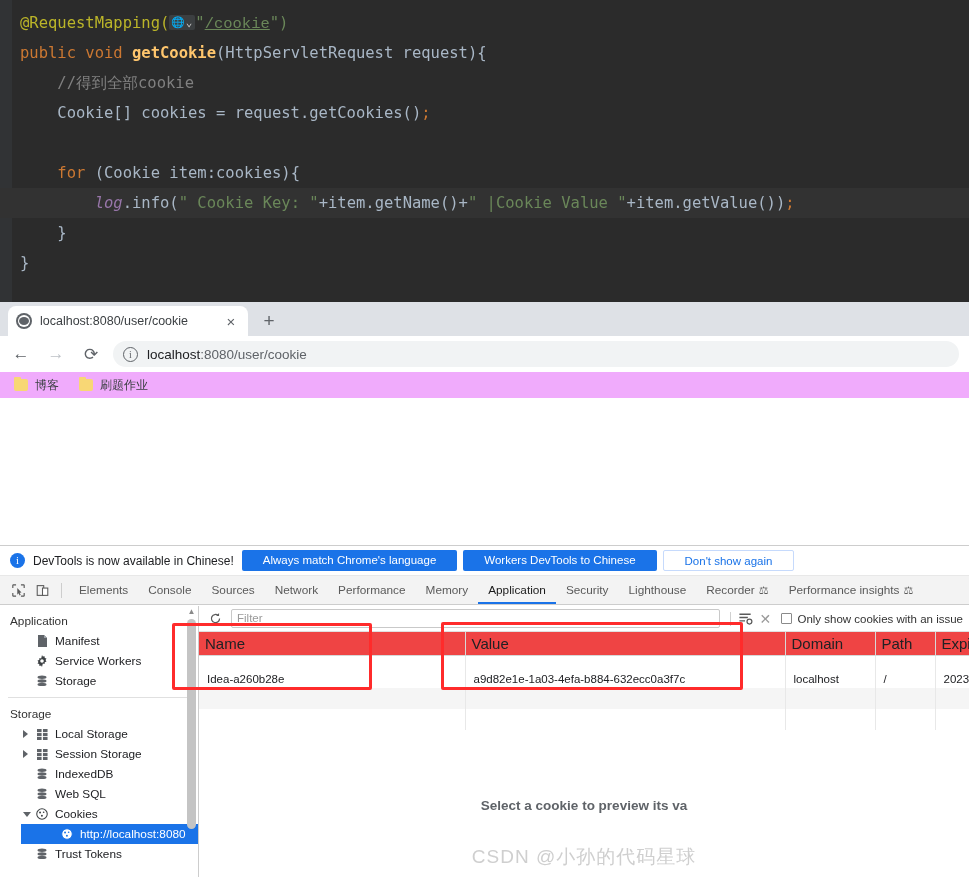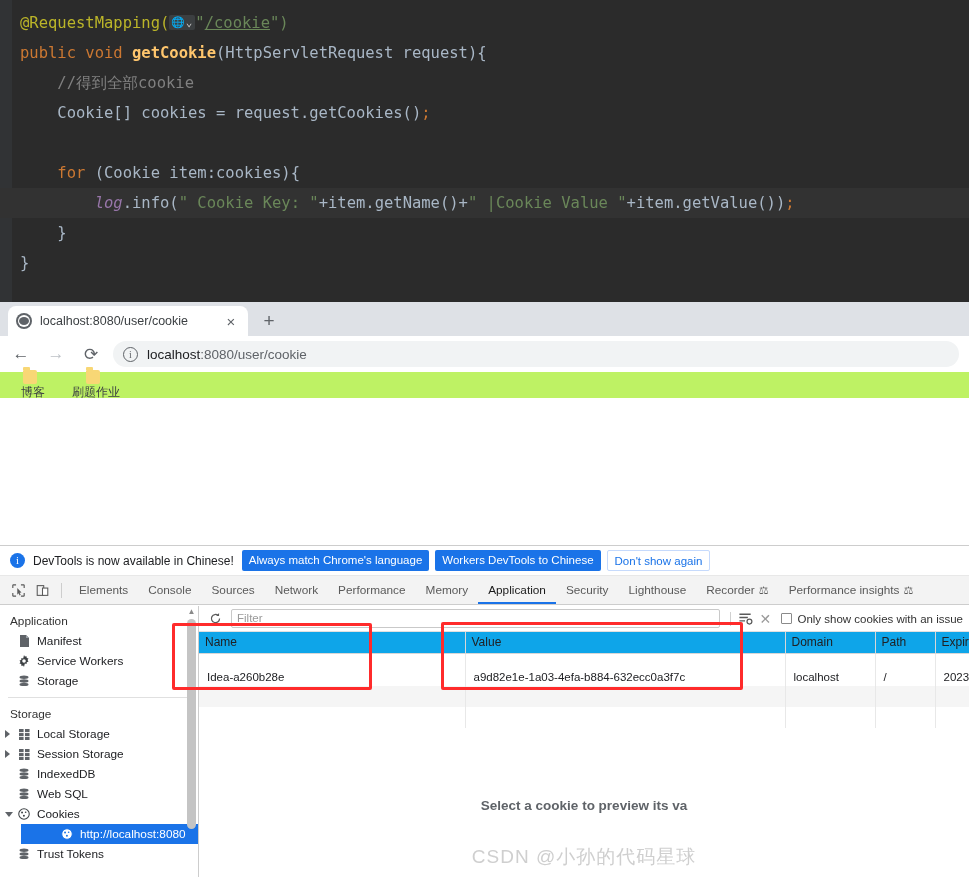--- a/index.html
+++ b/index.html
@@ -31,33 +31,33 @@
     margin-left: -20px; padding-left: 20px; width: 969px;
   }
   .k-ann   { color: #bbb529; }
   .k-kw    { color: #cc7832; }
   .k-fn    { color: #ffc66d; font-weight: bold; }
   .k-txt   { color: #a9b7c6; }
   .k-str   { color: #6a8759; }
   .k-cmt   { color: #808080; }
   .k-fld   { color: #9876aa; font-style: italic; }
   .k-semi  { color: #cc7832; }
-  .k-url   { color: #6a8759; text-decoration: underline; }
+  .k-url   { color: #6a8759; text-decoration: underline; font-family: Liberation Mono, monospace; }
   .globe {
     display: inline-block; width: 26px; height: 15px;
     background: #3c3f41; border-radius: 2px;
     vertical-align: middle; position: relative; top: -1px;
     font-size: 11px; color: #cfcfcf; text-align: center; line-height: 15px;
     letter-spacing: 1px;
   }
 
   
   #chrome {
     position: absolute; left: 0; top: 302px; width: 969px; height: 243px;
-    background: #bef264;
+    background: #f0abfc;
   }
   #tabstrip {
     position: absolute; left: 0; top: 0; width: 969px; height: 34px;
     background: #dee1e6;
   }
   #tab {
     position: absolute; left: 8px; top: 4px; height: 30px; width: 240px;
     background: #ffffff;
     border-radius: 8px 8px 0 0;
     display: flex; align-items: center; padding: 0 8px;
@@ -114,21 +114,21 @@
   }
   #omnibox .urltext {
     margin-left: 9px; font-size: 13.5px; color: #202124;
   }
   #omnibox .urltext .host { color: #202124; }
   #omnibox .urltext .path { color: #5f6368; }
   #bookmarks {
     position: absolute; left: 0; top: 70px; width: 969px; height: 26px;
     display: flex; align-items: center; padding-left: 14px;
   }
-  .bm { display: flex; align-items: center; margin-right: 20px; cursor: pointer; flex-direction: column; }
+  .bm { display: flex; align-items: center; margin-right: 20px; cursor: pointer; }
   .bm .folder {
     width: 14px; height: 12px; background: #f8d775;
     border-radius: 1px 2px 2px 2px; position: relative; flex: 0 0 14px;
   }
   .bm .folder::before {
     content: ""; position: absolute; left: 0; top: -2.5px;
     width: 7px; height: 3px; background: #f8d775; border-radius: 1px 1px 0 0;
   }
   .bm .bmlabel { font-size: 12px; color: #3c4043; margin-left: 7px; white-space: nowrap; }
   #viewport {
@@ -145,21 +145,21 @@
     height: 30px; display: flex; align-items: center; padding-left: 10px;
     background: #ffffff; border-bottom: 1px solid #e8e8e8;
   }
   #dtbanner .ibadge {
     width: 15px; height: 15px; border-radius: 50%; background: #1a73e8;
     color: #fff; font-size: 11px; text-align: center; line-height: 15px;
     font-family: "Liberation Serif", serif; flex: 0 0 15px;
   }
   #dtbanner .btxt { font-size: 12px; color: #202124; margin: 0 8px; white-space: nowrap; }
   .bbtn {
-    height: 21px; padding: 0 7px; border-radius: 2px;
+    height: 21px; padding: 0 21px; border-radius: 2px;
     font-size: 11.5px; line-height: 21px; margin-right: 6px;
     white-space: nowrap; cursor: pointer;
   }
   .bbtn.primary { background: #1a73e8; color: #ffffff; }
   .bbtn.ghost { background: #ffffff; color: #1a73e8; border: 1px solid #c6dafc; }
   #dttabs {
     height: 29px; display: flex; align-items: center;
     border-bottom: 1px solid #cdcdcd; background: #f3f3f3;
     padding-left: 6px; overflow: hidden;
   }
@@ -184,21 +184,21 @@
   }
   
   #dtside {
     width: 199px; flex: 0 0 199px; background: #ffffff;
     border-right: 1px solid #cdcdcd; position: relative;
     overflow: hidden; padding-top: 5px;
   }
   .secthead { font-size: 11.8px; color: #333; padding: 3px 0 3px 10px; }
   .sideitem {
     display: flex; align-items: center; height: 20px;
-    padding-left: 16px; font-size: 11.8px; color: #202124; cursor: pointer;
+    padding-left: 34px; font-size: 11.8px; color: #202124; cursor: pointer;
   }
   .sideitem.sel { background: #1a73e8; color: #ffffff; margin-left: 21px; }
   .sideitem .si { width: 16px; flex: 0 0 16px; display: flex; align-items: center; justify-content: center; }
   .sideitem .slabel { margin-left: 5px; white-space: nowrap; }
   .arrow {
     position: absolute; width: 0; height: 0; margin-left: -11px;
   }
   .arr-right { border-left: 5px solid #5f6368; border-top: 4px solid transparent; border-bottom: 4px solid transparent; }
   .arr-down { border-top: 5px solid #5f6368; border-left: 4px solid transparent; border-right: 4px solid transparent; }
   .hrline { height: 1px; background: #e0e0e0; margin: 6px 8px; }
@@ -226,23 +226,23 @@
     font-size: 11.5px; color: #9a9a9a; padding: 0 5px; line-height: 17px;
     background: #fff; max-width: 600px;
   }
   #cookiebar .vsep { width: 1px; height: 14px; background: #d0d0d0; margin: 0 4px; }
   .cbcheck { display: flex; align-items: center; gap: 5px; margin-left: 6px; cursor: pointer; }
   .cbbox { width: 11px; height: 11px; border: 1px solid #8a8a8a; border-radius: 1px; background: #fff; flex: 0 0 11px; }
   .cblabel { font-size: 11.5px; color: #333; white-space: nowrap; }
 
   #cktable { width: 100%; border-collapse: collapse; table-layout: fixed; }
   #cktable th {
-    font-size: 12px; font-weight: normal; color: #202124;
+    font-size: 15px; font-weight: normal; color: #202124;
     text-align: left; padding: 3px 0 3px 6px; height: 21px;
-    background: #0ea5e9; border-right: 1px solid #d7d7d7;
+    background: #ef4444; border-right: 1px solid #d7d7d7;
     border-bottom: 1px solid #d7d7d7;
   }
   #cktable td {
     font-size: 11.5px; color: #202124; padding: 17px 0 3px 8px;
     height: 21px; border-right: 1px solid #e8e8e8;
     white-space: nowrap; overflow: hidden;
   }
   #cktable tr.filler td { height: 21px; }
   #cktable tr.alt td { background: #f5f5f5; }
 

